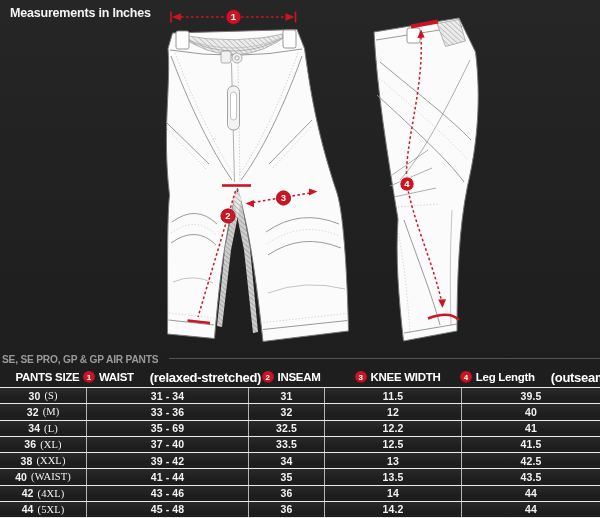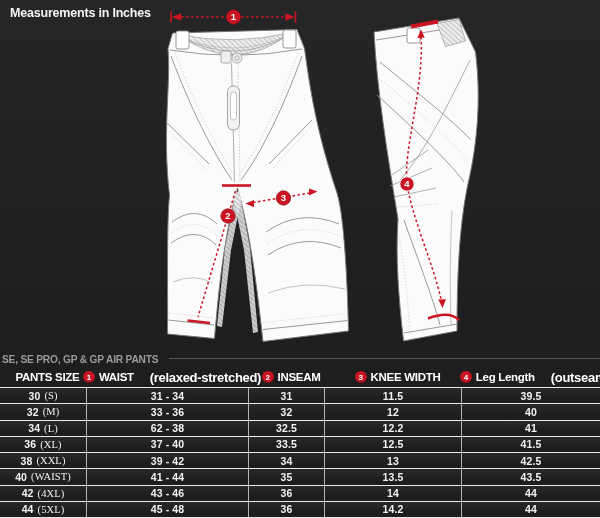--- a/index.html
+++ b/index.html
@@ -294,21 +294,21 @@
           <span>40</span>
         </div>
     </div>
       <div class="trow">
       <div class="tcell">
         <span>34</span>
         <span class="szgap"></span>
         <span class="serif">(L)</span>
       </div>
       <div class="tcell">
-          <span>62 - 38</span>
+          <span>35 - 69</span>
         </div>
       <div class="tcell">
           <span>32.5</span>
         </div>
       <div class="tcell">
           <span>12.2</span>
         </div>
       <div class="tcell">
           <span>41</span>
         </div>

